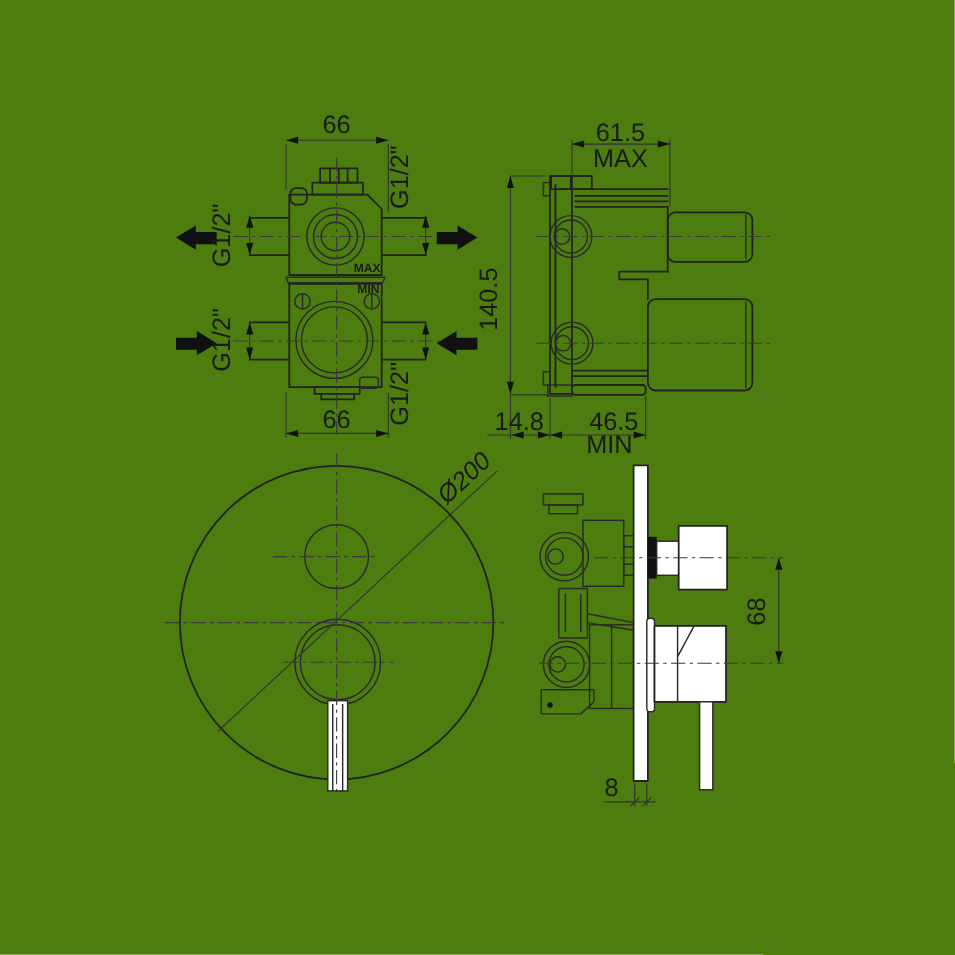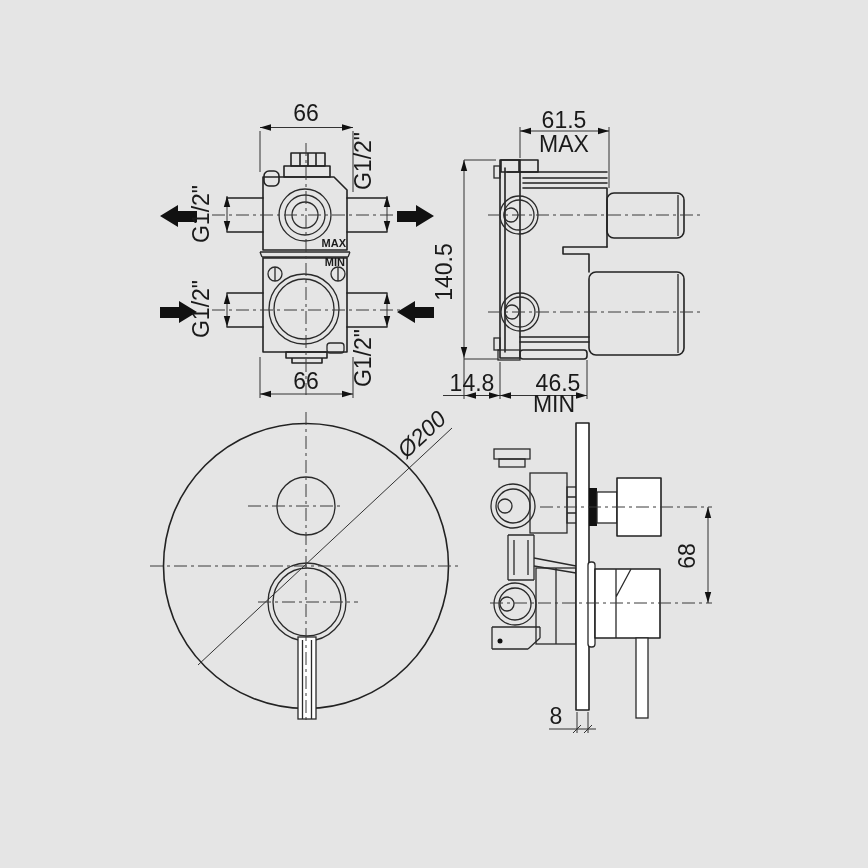--- a/index.html
+++ b/index.html
@@ -1,16 +1,16 @@
 <!DOCTYPE html>
 <html><head>
 <meta charset="utf-8">
 <style>
   html,body{margin:0;padding:0;background:#ffffff;}
-  .page{width:868px;height:868px;background:#e5e5e5;position:relative;overflow:hidden;
+  .page{width:868px;height:868px;background:#4d7c0f;position:relative;overflow:hidden;
         font-family:"Liberation Sans",sans-serif;}
   svg text{fill:#1a1a1a;font-family:"Liberation Sans",sans-serif;}
   .dimtxt{font-size:23px;}
   .stamp{font-size:11px;font-weight:bold;}
   .dia{font-size:23px;font-style:italic;}
   .obj{stroke:#222;stroke-width:1.6;fill:none;stroke-linecap:round;stroke-linejoin:round;}
   .obj-thin{stroke:#2a2a2a;stroke-width:1.3;fill:none;}
   .dim{stroke:#333;stroke-width:1;fill:none;}
   .cl{stroke:#3a3a3a;stroke-width:1;fill:none;stroke-dasharray:13 4 3 4;}
   .whitefill{fill:#ffffff;}

